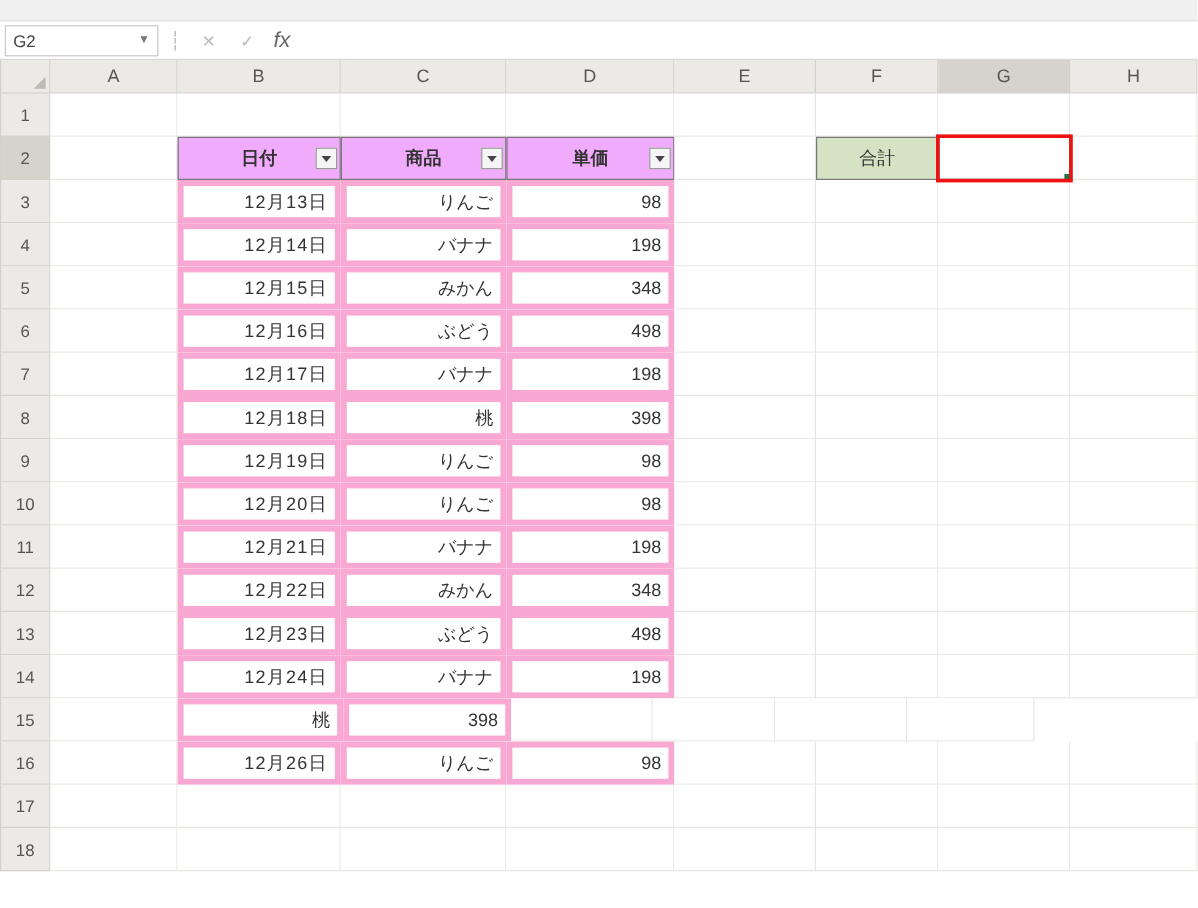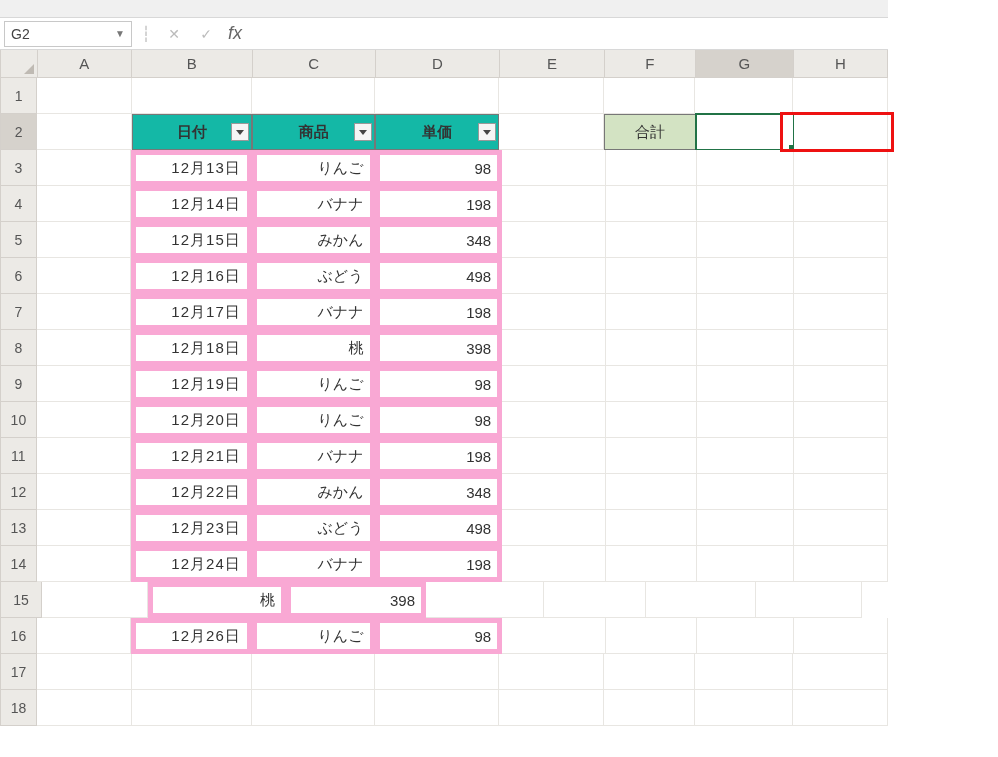--- a/index.html
+++ b/index.html
@@ -4,21 +4,21 @@
 <style>
   * { box-sizing: border-box; }
   body {
     margin: 0;
     font-family: "Meiryo", "Yu Gothic", sans-serif;
     font-size: 15px;
     background: #fff;
     color: #333;
     user-select: none;
   }
-  .sheet-wrap { width: 888px; height: 757px; position: relative; background:#fff; }
+  .sheet-wrap { width: 998px; height: 757px; position: relative; background:#fff; }
 
   
   .ribbon-area { height: 18px; background: #f0f0f0; border-bottom:1px solid #d8d8d8; }
 
   
   .formula-row {
     display:flex; align-items:center; height:32px;
     border-bottom:1px solid #d8d8d8; background:#fff;
     padding: 0 4px; gap:4px;
   }
@@ -71,21 +71,21 @@
   .cH { width:106px; }
 
   .cell {
     border-right:1px solid #e8e6e2; border-bottom:1px solid #e8e6e2;
     display:flex; align-items:center; padding:0 6px; background:#fff;
     position:relative;
   }
 
   
   .tbl-hdr {
-    background:#14b8a6; border:1px solid #777; font-weight:bold;
+    background:#f0abfc; border:1px solid #777; font-weight:bold;
     justify-content:center; position:relative;
   }
   .tbl-hdr .filter-btn {
     position:absolute; right:2px; top:50%; transform:translateY(-50%);
     width:18px; height:18px; border:1px solid #999; background:#f5f5f5;
     display:flex; align-items:center; justify-content:center;
   }
   .tbl-hdr .filter-btn::after{
     content:""; border-left:4px solid transparent; border-right:4px solid transparent;
     border-top:5px solid #444;

